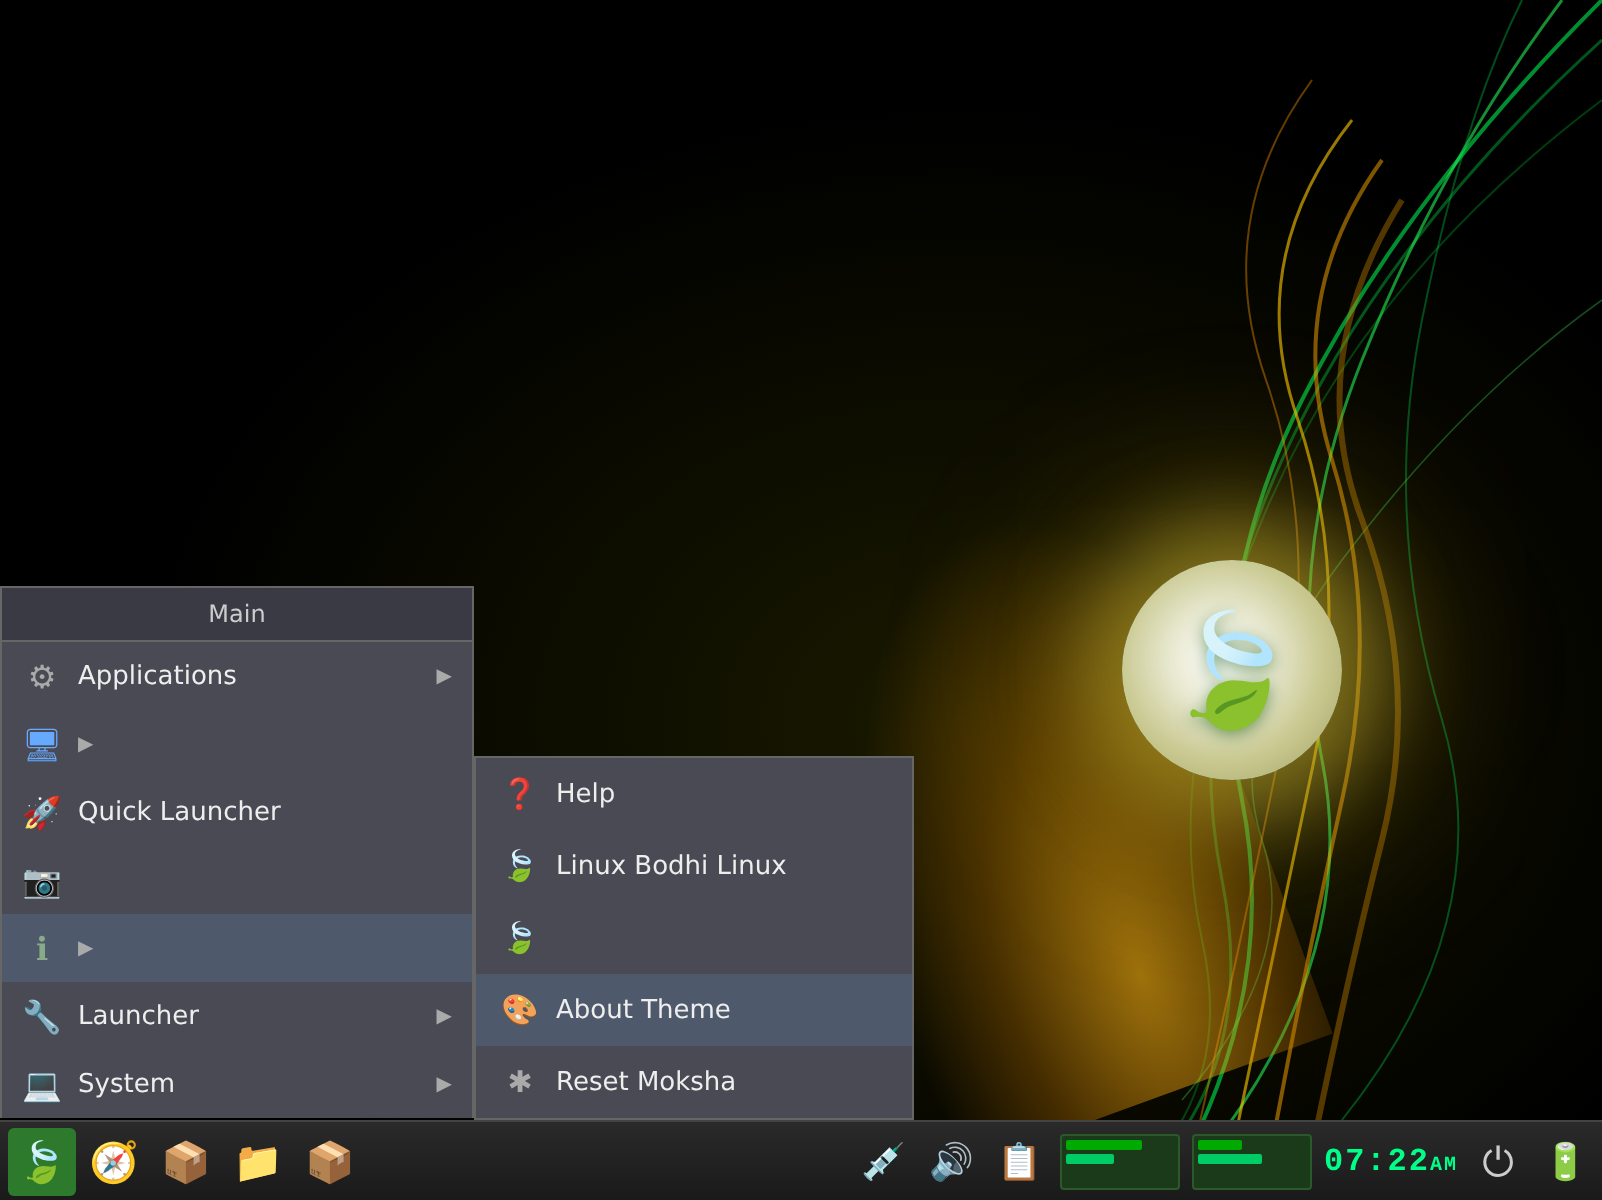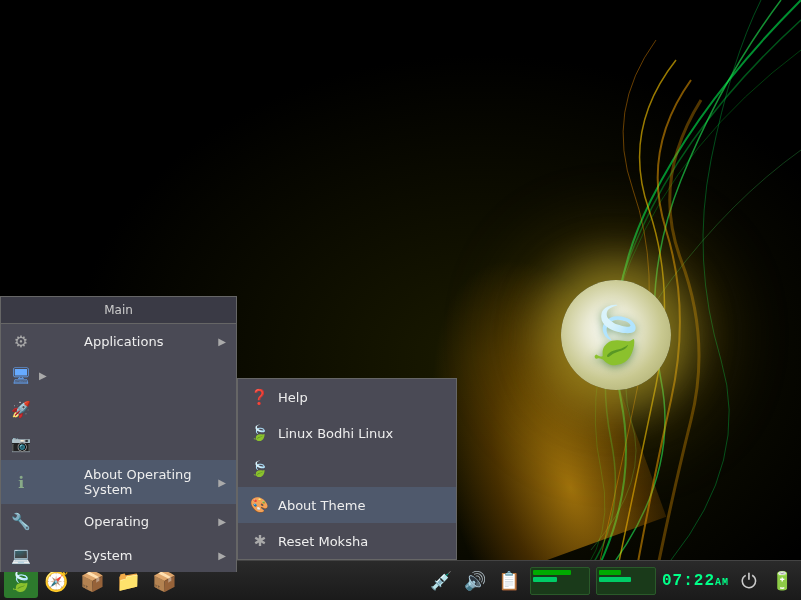--- a/index.html
+++ b/index.html
@@ -138,21 +138,21 @@
     .sys-bar {
       height: 5px;
       background: #00aa00;
       border-radius: 1px;
     }
 
     
     .main-menu {
       position: absolute;
       left: 0;
-      bottom: 28px;
+      bottom: 41px;
       width: 237px;
       background: #4a4a55;
       border: 1px solid #666;
       border-bottom: none;
       z-index: 200;
     }
 
     .menu-header {
       background: #3a3a45;
       color: #ccc;
@@ -180,21 +180,20 @@
       width: 20px;
       height: 20px;
       display: flex;
       align-items: center;
       justify-content: center;
       font-size: 16px;
     }
 
     .menu-item-label {
       flex: 1;
-      margin-left: 45px;
     }
 
     .menu-arrow {
       font-size: 10px;
       color: #aaa;
     }
 
     
     .submenu {
       position: absolute;
@@ -280,35 +279,35 @@
     <span class="menu-arrow">▶</span>
   </div>
 
   <div class="menu-item">
     <span class="menu-item-icon icon-places">🖥</span>
     <span class="menu-arrow">▶</span>
   </div>
 
   <div class="menu-item">
     <span class="menu-item-icon icon-launcher">🚀</span>
+    <span class="menu-item-label">Quick Launcher</span>
   </div>
 
   <div class="menu-item">
     <span class="menu-item-icon icon-screenshot">📷</span>
   </div>
 
   <div class="menu-item active">
     <span class="menu-item-icon icon-about">ℹ</span>
-    <span class="menu-item-label">About Operating System</span>
     <span class="menu-arrow">▶</span>
   </div>
 
   <div class="menu-item">
     <span class="menu-item-icon icon-settings">🔧</span>
-    <span class="menu-item-label">Operating</span>
+    <span class="menu-item-label">Launcher</span>
     <span class="menu-arrow">▶</span>
   </div>
 
   <div class="menu-item">
     <span class="menu-item-icon icon-system">💻</span>
     <span class="menu-item-label">System</span>
     <span class="menu-arrow">▶</span>
   </div>
 </div>
 

